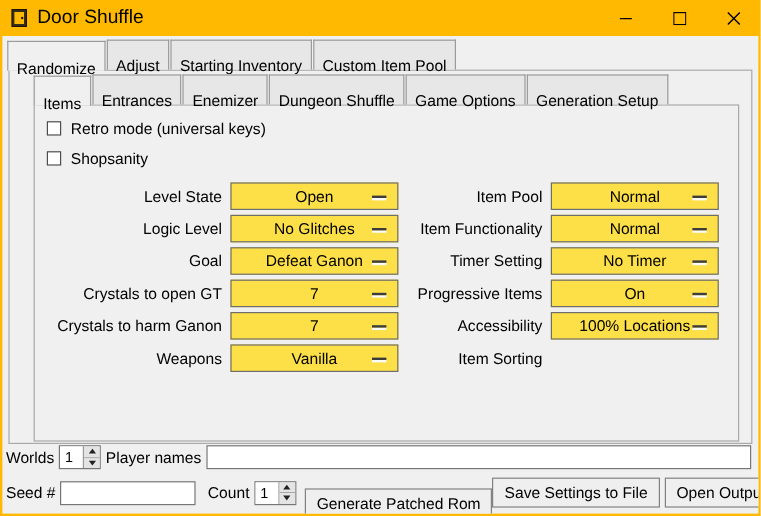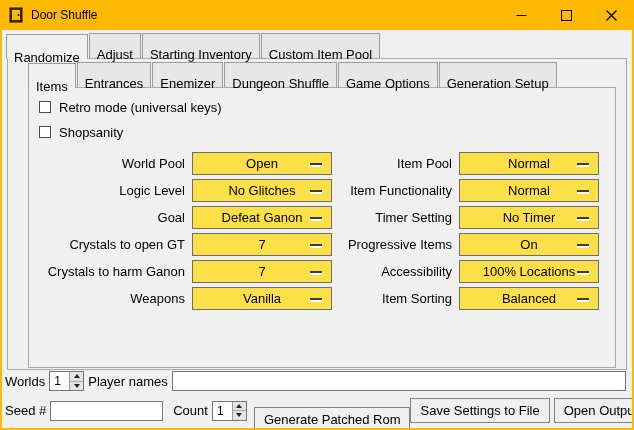--- a/index.html
+++ b/index.html
@@ -4,21 +4,21 @@
 <style>
   * { box-sizing: border-box; margin: 0; padding: 0; }
   html,body { width:634px; height:430px; }
   body { font-family: "Liberation Sans", sans-serif; font-size:13px; color:#000; }
 
   .window { width:634px; height:430px; background:#ffb900; display:flex; flex-direction:column; overflow:hidden; }
 
   
   .titlebar { height:30px; display:flex; align-items:center; padding-left:8px; flex:none; }
   .app-icon { width:16px; height:16px; flex:none; }
-  .title { margin-left:7px; font-size:12px; flex:1; white-space:nowrap; }
+  .title { margin-left:7px; font-size:16px; flex:1; white-space:nowrap; }
   .tb-btn { width:45px; height:30px; display:flex; align-items:center; justify-content:center; flex:none; cursor:default; }
 
   
   .client { flex:1; background:#f0f0f0; margin:0 2px 2px 2px; display:flex; flex-direction:column; overflow:hidden; }
 
   
   .tabstrip { display:flex; align-items:flex-end; position:relative; z-index:2; flex:none; }
   .outer-tabs { padding:3px 0 0 4px; }
   .inner-tabs { padding:3px 0 0 0; margin-left:20px; }
   .tab { height:19px; line-height:18px; padding:12px 7px; background:#e7e7e7; border:1px solid #9b9b9b; border-bottom:none; margin-right:1px; white-space:nowrap; }
@@ -126,21 +126,21 @@
           <span class="checkbox-label">Retro mode (universal keys)</span>
         </div>
         <div class="checkbox-row">
           <span class="checkbox-box"></span>
           <span class="checkbox-label">Shopsanity</span>
         </div>
 
         <div class="fields">
 
           <div class="field-row">
-            <span class="flabel left">World Pool</span>
+            <span class="flabel left">Level State</span>
             <div class="dropdown">
               <span class="dd-value">Open</span>
               <span class="dd-ind"></span>
             </div>
             <span class="flabel right">Item Pool</span>
             <div class="dropdown">
               <span class="dd-value">Normal</span>
               <span class="dd-ind"></span>
             </div>
           </div>
@@ -197,24 +197,20 @@
             </div>
           </div>
 
           <div class="field-row">
             <span class="flabel left">Weapons</span>
             <div class="dropdown">
               <span class="dd-value">Vanilla</span>
               <span class="dd-ind"></span>
             </div>
             <span class="flabel right">Item Sorting</span>
-            <div class="dropdown">
-              <span class="dd-value">Balanced</span>
-              <span class="dd-ind"></span>
-            </div>
           </div>
 
         </div>
       </div>
     </div>
 
     <div class="bottom">
 
       <div class="brow row1">
         <span class="blabel">Worlds</span>

